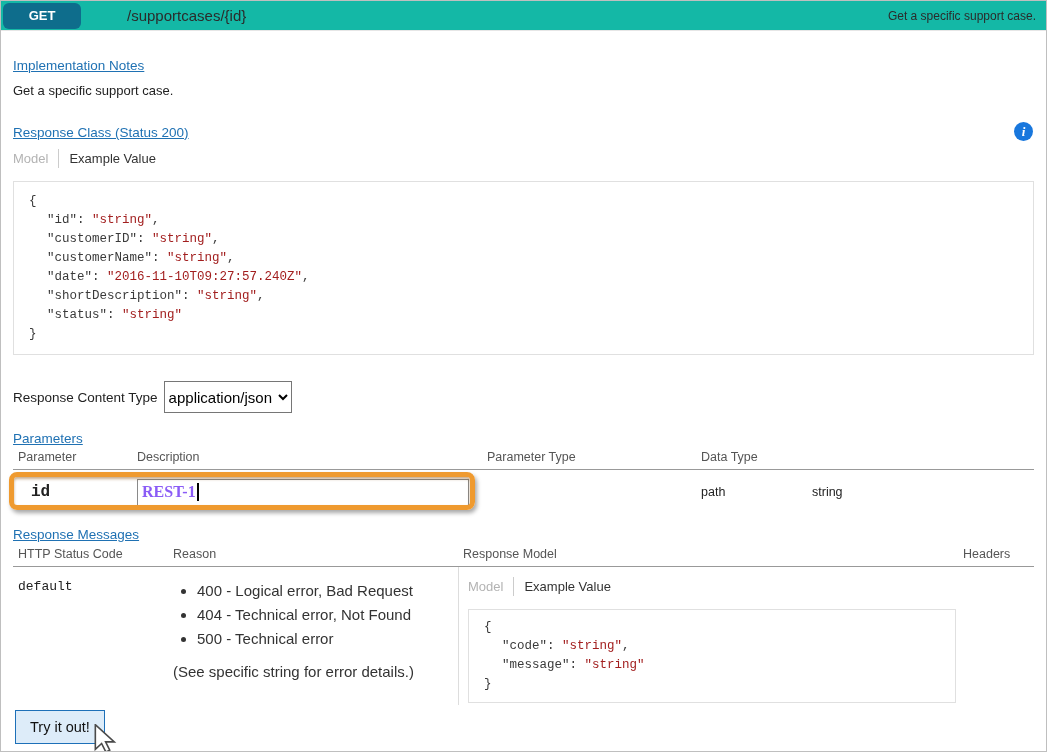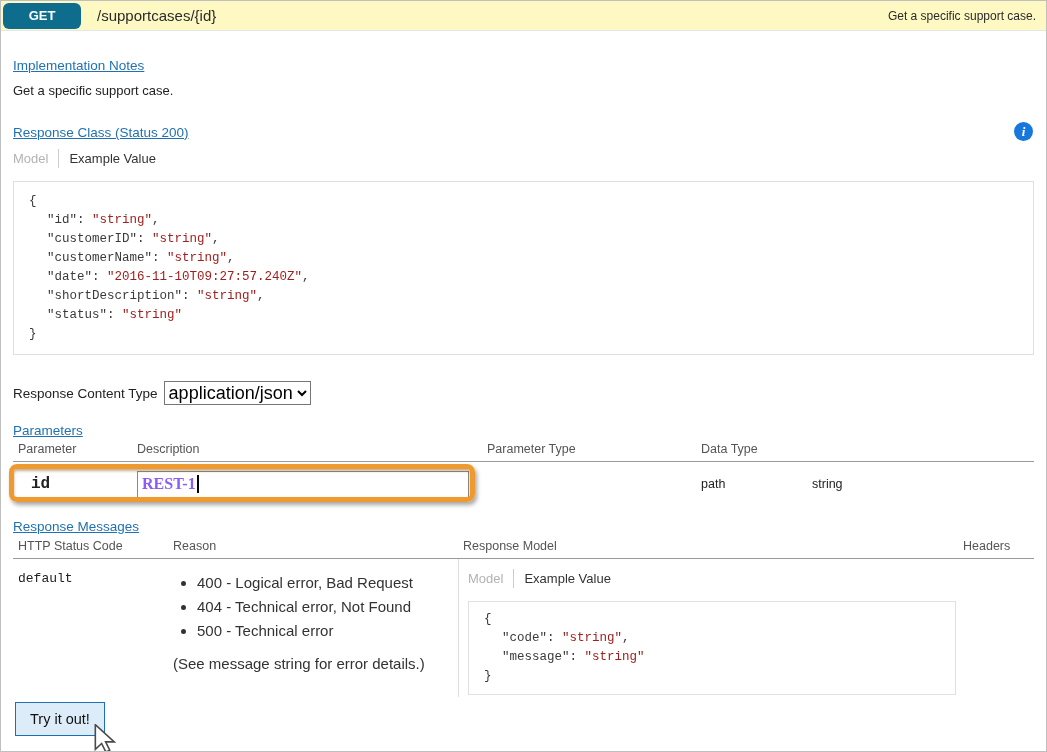--- a/index.html
+++ b/index.html
@@ -4,22 +4,22 @@
 <style>
   * { margin:0; padding:0; box-sizing:border-box; }
   html,body { background:#fff; }
   .page {
     position:relative; width:1047px; height:752px; overflow:hidden;
     border:1px solid #bfbfbf; background:#fff;
     font-family:"Liberation Sans", sans-serif; color:#222;
   }
   
   .opbar {
-    height:30px; background:#fef9c3; display:flex; align-items:center;
-    padding-right:10px; border-bottom:1px solid #e6e6e6;
+    height:30px; background:#14b8a6; display:flex; align-items:center;
+    padding-right:10px; border-bottom:1px solid #e6e6e6;gap:30px;
   }
   .method-btn {
     margin-left:2px; width:78px; height:26px; border-radius:6px;
     background:#0e6d8c; color:#fff; font-size:13px; font-weight:bold;
     display:flex; align-items:center; justify-content:center; border:none; cursor:pointer;
   }
   .op-path { margin-left:16px; font-size:15px; color:#2b2b2b; }
   .op-summary { margin-left:auto; font-size:12px; color:#2b2b2b; }
   
   .content { padding:0 12px; position:relative; }
@@ -47,21 +47,21 @@
   }
   .cl { white-space:pre; color:#3a3a3a; }
   .cl.entry { padding-left:18px; }
   .tok-k { color:#3a3a3a; }
   .tok-p { color:#3a3a3a; }
   .tok-v { color:#a21e1e; }
   
   .rct-row { margin-top:26px; display:flex; align-items:center; }
   .rct-label { font-size:13.5px; color:#222; }
   .rct-select {
-    margin-left:6px; height:24px; min-width:128px; font-size:18px;
+    margin-left:6px; height:32px; min-width:128px; font-size:15px;
     font-family:"Liberation Sans", sans-serif; border:1px solid #767676; background:#fff;
   }
   
   .params-heading { margin-top:18px; }
   .pgrid { display:grid; grid-template-columns:124px 350px 214px 111px auto; }
   .params-table { margin-top:3px; }
   .thead { border-bottom:1px solid #999; padding-bottom:5px; }
   .th { font-size:12.5px; color:#555; }
   .th.first { padding-left:5px; }
   .param-row { position:relative; height:44px; align-items:center; }
@@ -192,21 +192,21 @@
         <span class="cell-status">default</span>
         <div class="cell-reason">
           <ul>
 
               <li>400 - Logical error, Bad Request</li>
 
               <li>404 - Technical error, Not Found</li>
 
               <li>500 - Technical error</li>
             </ul>
-          <div class="reason-note">(See message string for error details.)</div>
+          <div class="reason-note">(See specific string for error details.)</div>
         </div>
         <div class="cell-rm">
           <div class="tabs">
             <span class="tab-model">Model</span>
             <span class="tab-divider"></span>
             <span class="tab-example">Example Value</span>
           </div>
           <div class="codeblock">
             <div class="cl">{</div>
             <div>

